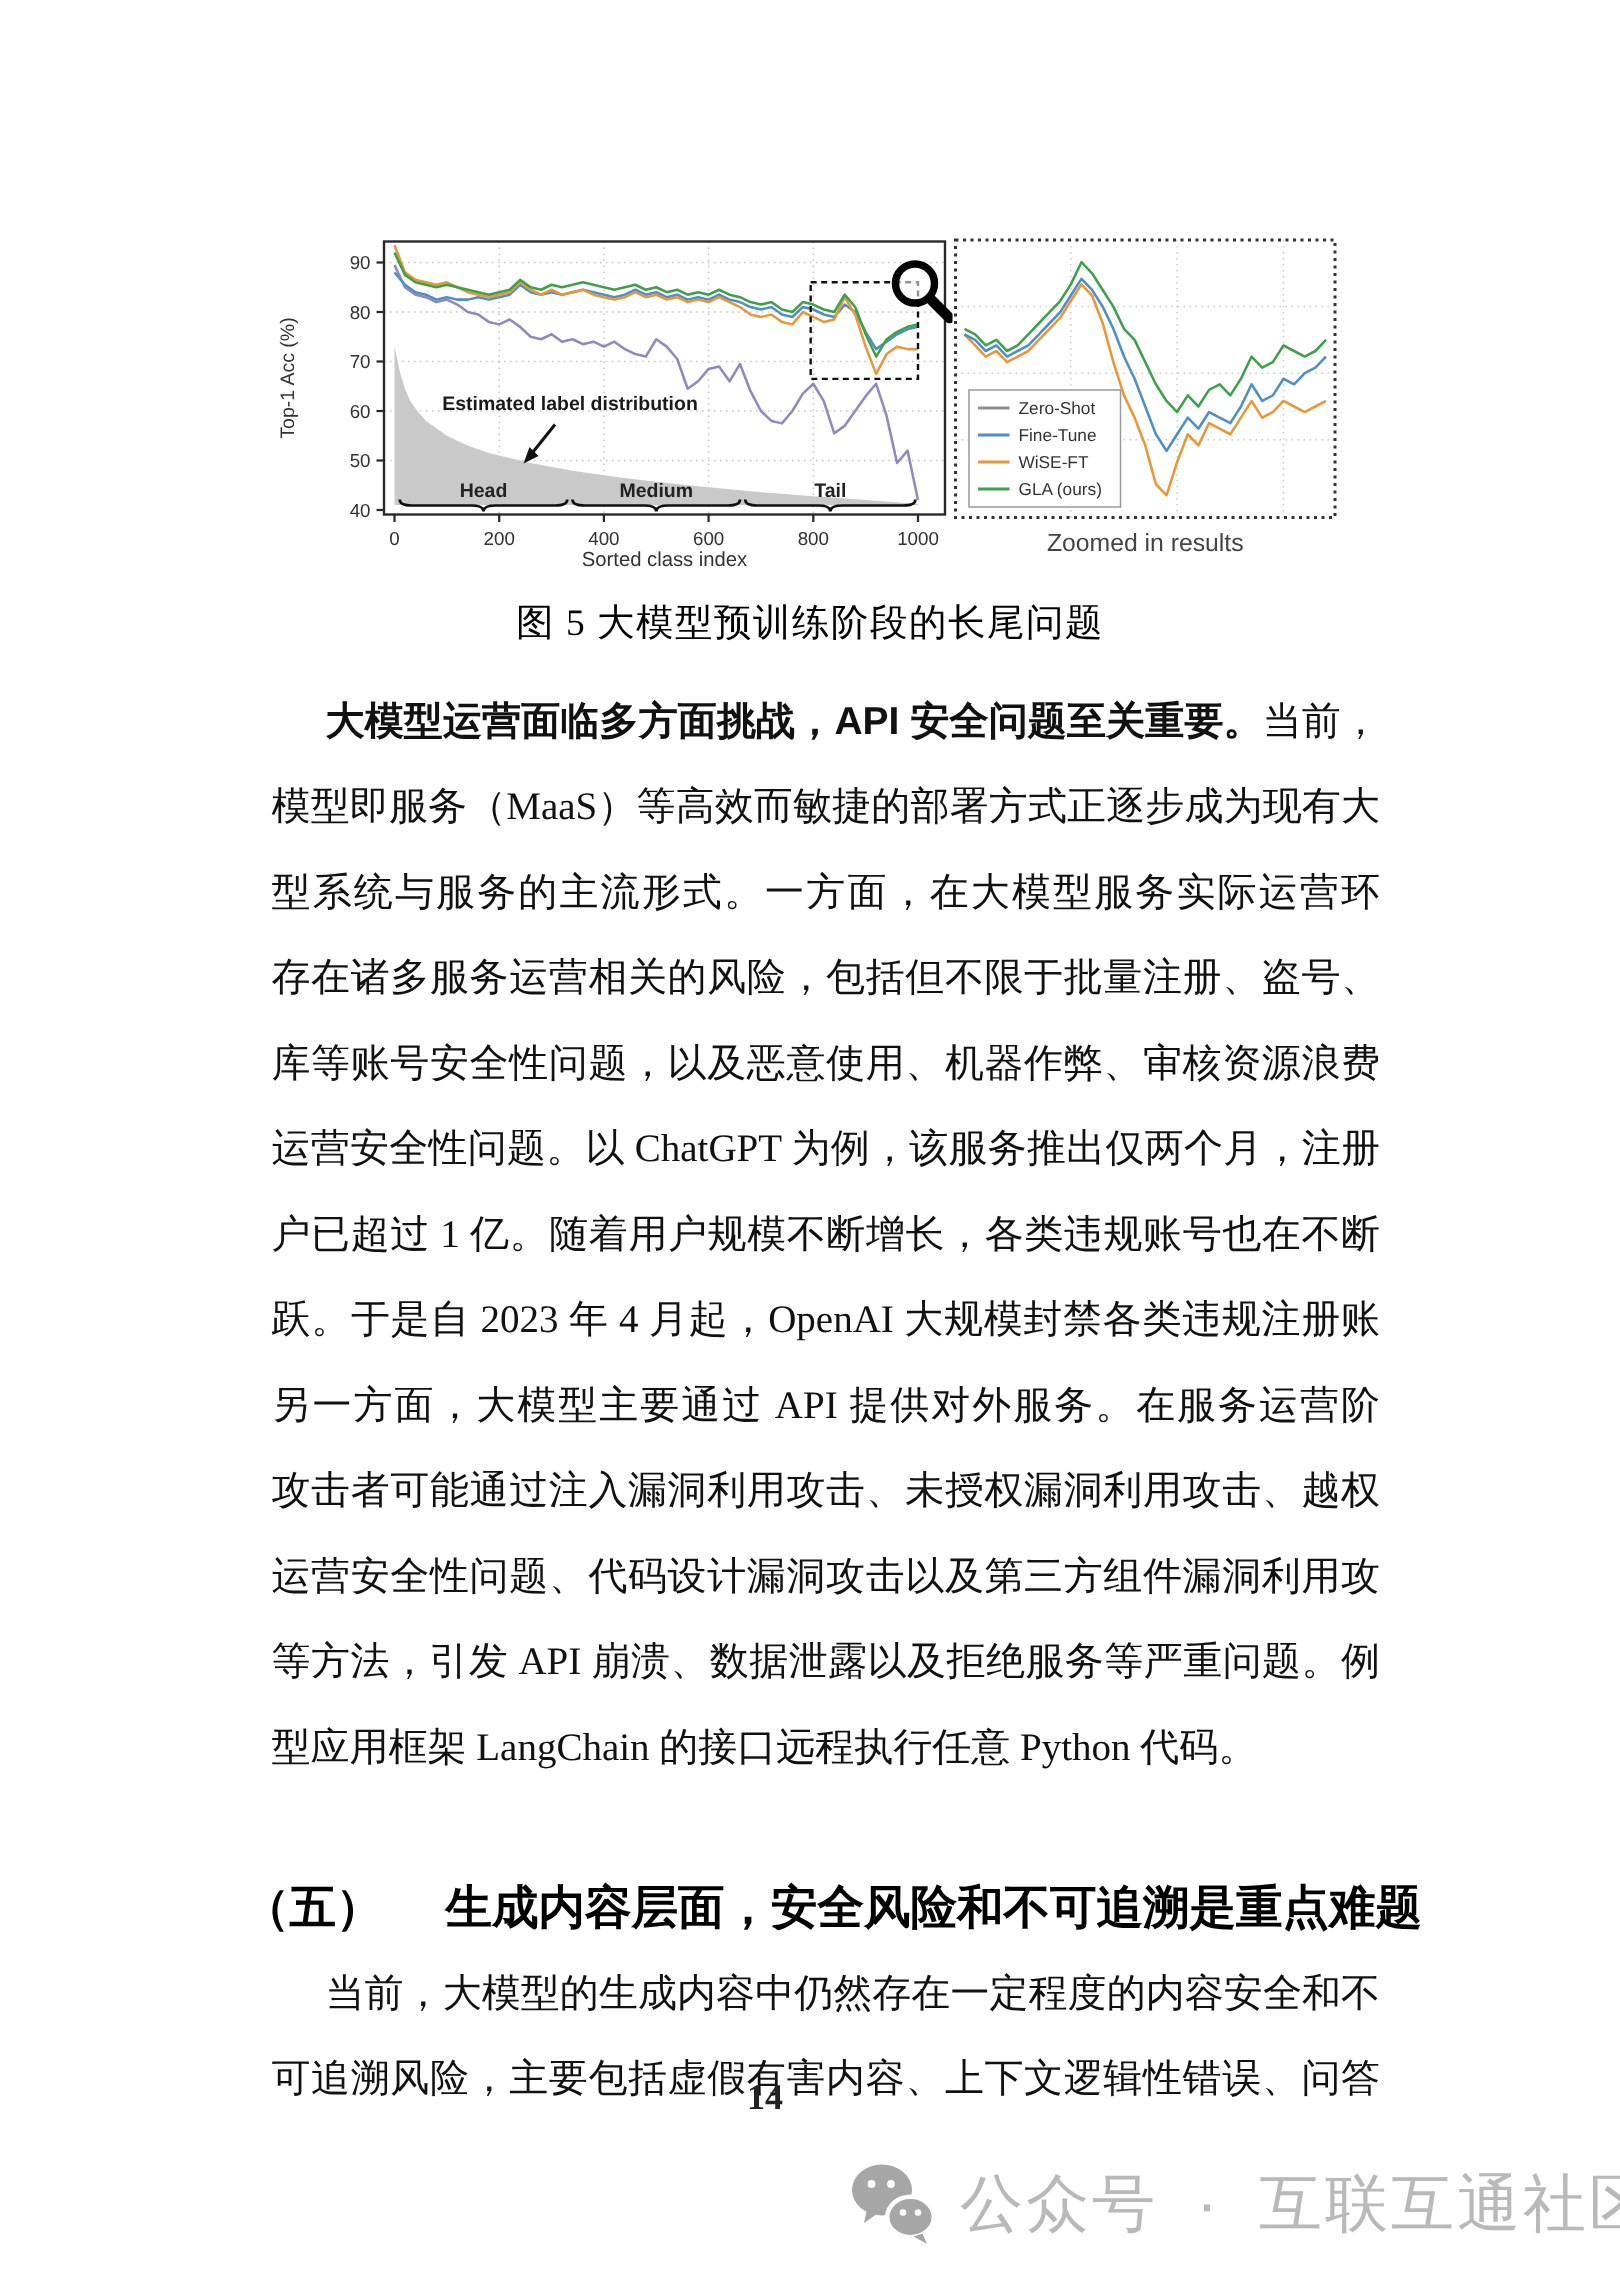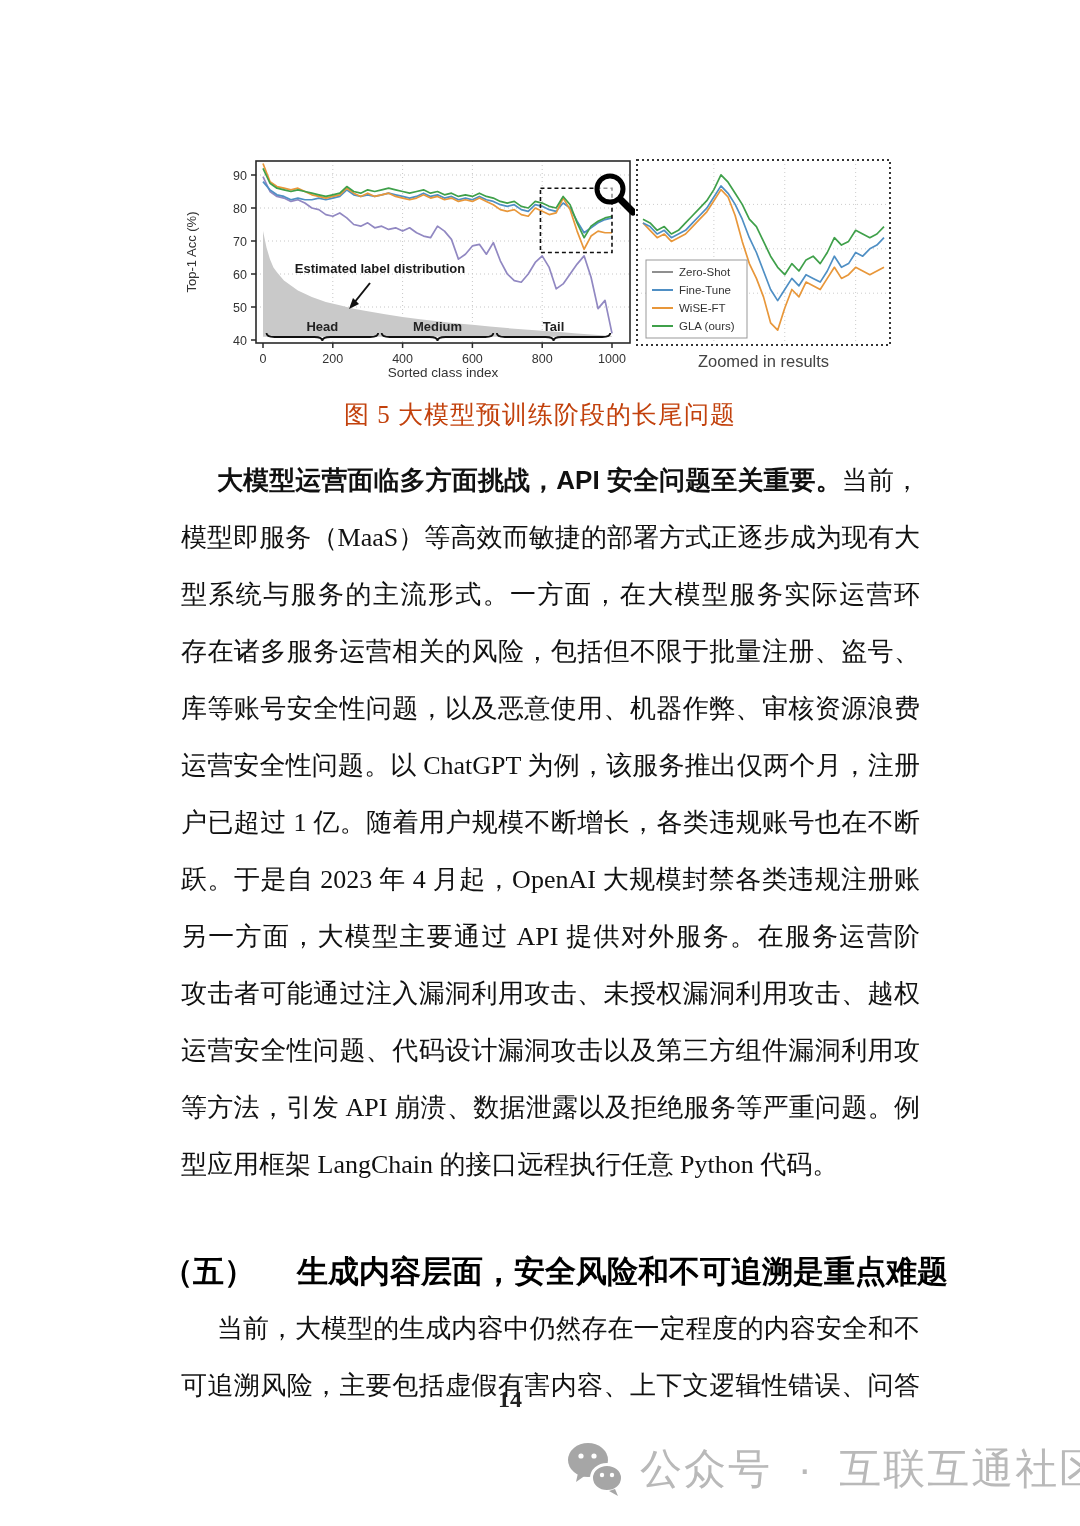--- a/index.html
+++ b/index.html
@@ -1,20 +1,20 @@
 <!DOCTYPE html>
 <html><head>
 <meta charset="utf-8">
 <style>
   html,body{margin:0;padding:0;background:#ffffff;}
   .page{position:relative;width:1080px;height:1526px;background:#ffffff;overflow:hidden;
         font-family:"Liberation Serif", serif;color:#111;}
   svg text{font-family:"Liberation Sans", sans-serif;}
   .fig-caption{position:absolute;top:398px;left:0;width:1080px;text-align:center;
-        font-size:25px;letter-spacing:1px;color:#c2410c;}
+        font-size:25px;letter-spacing:1px;color:#000000;}
   .text-col{position:absolute;left:152px;width:768px;}
   .tline{height:57px;line-height:57px;font-size:26px;overflow:hidden;
          text-align:justify;text-align-last:justify;margin-left:29px;}
   .tline.noju{text-align:left;text-align-last:left;}
   .tline.indent{padding-left:36px;}
   .lead-bold{font-family:"Liberation Sans", sans-serif;font-weight:bold;}
   .heading{position:absolute;top:1243px;left:152px;width:790px;height:57px;line-height:57px;
            font-size:31px;font-weight:bold;color:#000;margin-left:10px;}
   .heading .hnum{margin-right:42px;}
   .pagenum{position:absolute;top:1386px;left:140px;width:740px;text-align:center;

